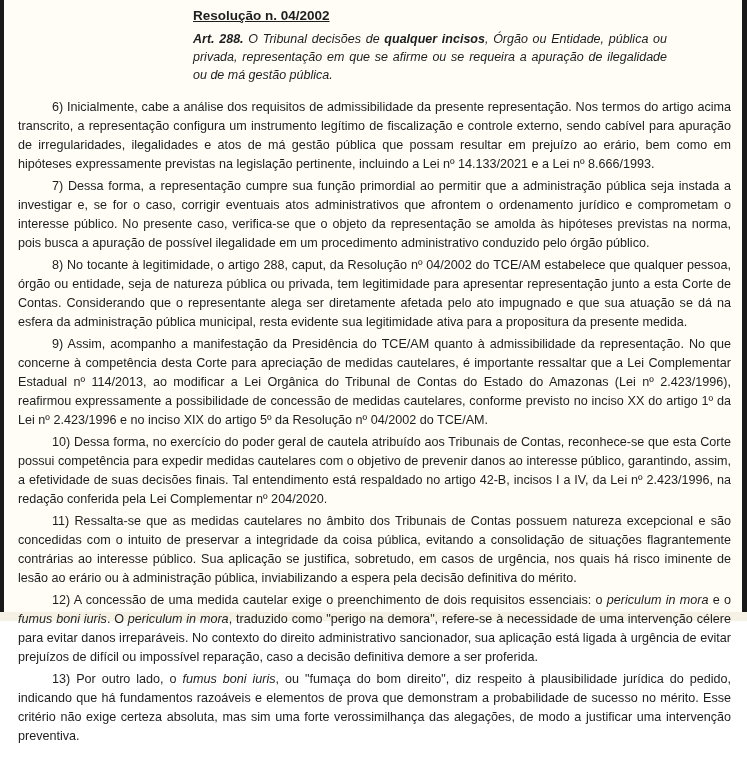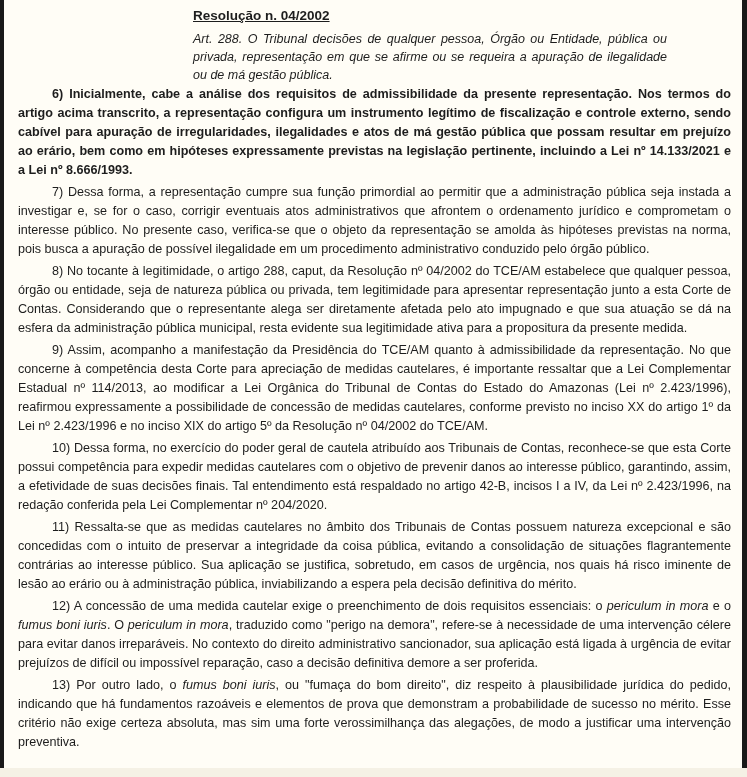--- a/index.html
+++ b/index.html
@@ -10,21 +10,21 @@
   body {
     width: 747px;
     height: 777px;
     font-family: "Liberation Sans", sans-serif;
     color: var(--text, #1d1d1d);
     overflow: hidden;
   }
   .frame {
     box-sizing: border-box;
     width: 747px;
-    height: 768px;
+    height: 612px;
     background: var(--bg, #fffdf6);
     border-left: 4px solid var(--frame, #191919);
     border-right: 5px solid var(--frame, #191919);
   }
   .doc {
     padding: 8px 11px 0 14px;
   }
   .heading {
     margin: 0 0 0 175px;
     font-size: 13.5px;
@@ -33,44 +33,44 @@
     line-height: 16px;
   }
   .quote {
     margin: 6px 0 0 175px;
     width: 474px;
     font-size: 12.5px;
     line-height: 18px;
     font-style: italic;
     text-align: justify;
   }
-  .quote .bd { font-weight: normal; }
+  .quote .bd { font-weight: bold; }
   .paragraphs p {
     margin: 3px 0 0 0;
     font-size: 12.6px;
     line-height: 19px;
     text-align: justify;
     text-indent: 34px;
   }
-  .paragraphs p:first-child { margin-top: 1px; font-weight: bold; }
+  .paragraphs p:first-child { margin-top: 14px; }
   .it { font-style: italic; }
   .bd { font-weight: bold; }
   .footer-strip {
     width: 747px;
     height: 9px;
     background: var(--strip, #f5f1e5);
   }
 </style>
 </head>
 <body>
 
 <div class="frame">
   <div class="doc">
     <h2 class="heading">Resolução n. 04/2002</h2>
-    <blockquote class="quote"><span class="it bd">Art. 288.</span><span class="it"> O Tribunal decisões de </span><span class="it bd">qualquer pessoa</span><span class="it">, Órgão ou Entidade, pública ou privada, representação em que se afirme ou se requeira a apuração de ilegalidade ou de má gestão pública.</span></blockquote>
+    <blockquote class="quote"><span class="it bd">Art. 288.</span><span class="it"> O Tribunal decisões de </span><span class="it bd">qualquer incisos</span><span class="it">, Órgão ou Entidade, pública ou privada, representação em que se afirme ou se requeira a apuração de ilegalidade ou de má gestão pública.</span></blockquote>
     <div class="paragraphs">
         <p><span>6) Inicialmente, cabe a análise dos requisitos de admissibilidade da presente representação. Nos termos do artigo acima transcrito, a representação configura um instrumento legítimo de fiscalização e controle externo, sendo cabível para apuração de irregularidades, ilegalidades e atos de má gestão pública que possam resultar em prejuízo ao erário, bem como em hipóteses expressamente previstas na legislação pertinente, incluindo a Lei nº 14.133/2021 e a Lei nº 8.666/1993.</span></p>
         <p><span>7) Dessa forma, a representação cumpre sua função primordial ao permitir que a administração pública seja instada a investigar e, se for o caso, corrigir eventuais atos administrativos que afrontem o ordenamento jurídico e comprometam o interesse público. No presente caso, verifica-se que o objeto da representação se amolda às hipóteses previstas na norma, pois busca a apuração de possível ilegalidade em um procedimento administrativo conduzido pelo órgão público.</span></p>
         <p><span>8) No tocante à legitimidade, o artigo 288, caput, da Resolução nº 04/2002 do TCE/AM estabelece que qualquer pessoa, órgão ou entidade, seja de natureza pública ou privada, tem legitimidade para apresentar representação junto a esta Corte de Contas. Considerando que o representante alega ser diretamente afetada pelo ato impugnado e que sua atuação se dá na esfera da administração pública municipal, resta evidente sua legitimidade ativa para a propositura da presente medida.</span></p>
         <p><span>9) Assim, acompanho a manifestação da Presidência do TCE/AM quanto à admissibilidade da representação. No que concerne à competência desta Corte para apreciação de medidas cautelares, é importante ressaltar que a Lei Complementar Estadual nº 114/2013, ao modificar a Lei Orgânica do Tribunal de Contas do Estado do Amazonas (Lei nº 2.423/1996), reafirmou expressamente a possibilidade de concessão de medidas cautelares, conforme previsto no inciso XX do artigo 1º da Lei nº 2.423/1996 e no inciso XIX do artigo 5º da Resolução nº 04/2002 do TCE/AM.</span></p>
         <p><span>10) Dessa forma, no exercício do poder geral de cautela atribuído aos Tribunais de Contas, reconhece-se que esta Corte possui competência para expedir medidas cautelares com o objetivo de prevenir danos ao interesse público, garantindo, assim, a efetividade de suas decisões finais. Tal entendimento está respaldado no artigo 42-B, incisos I a IV, da Lei nº 2.423/1996, na redação conferida pela Lei Complementar nº 204/2020.</span></p>
         <p><span>11) Ressalta-se que as medidas cautelares no âmbito dos Tribunais de Contas possuem natureza excepcional e são concedidas com o intuito de preservar a integridade da coisa pública, evitando a consolidação de situações flagrantemente contrárias ao interesse público. Sua aplicação se justifica, sobretudo, em casos de urgência, nos quais há risco iminente de lesão ao erário ou à administração pública, inviabilizando a espera pela decisão definitiva do mérito.</span></p>
         <p><span>12) A concessão de uma medida cautelar exige o preenchimento de dois requisitos essenciais: o </span><span class="it">periculum in mora</span><span> e o </span><span class="it">fumus boni iuris</span><span>. O </span><span class="it">periculum in mora</span><span>, traduzido como "perigo na demora", refere-se à necessidade de uma intervenção célere para evitar danos irreparáveis. No contexto do direito administrativo sancionador, sua aplicação está ligada à urgência de evitar prejuízos de difícil ou impossível reparação, caso a decisão definitiva demore a ser proferida.</span></p>
         <p><span>13) Por outro lado, o </span><span class="it">fumus boni iuris</span><span>, ou "fumaça do bom direito", diz respeito à plausibilidade jurídica do pedido, indicando que há fundamentos razoáveis e elementos de prova que demonstram a probabilidade de sucesso no mérito. Esse critério não exige certeza absoluta, mas sim uma forte verossimilhança das alegações, de modo a justificar uma intervenção preventiva.</span></p>
       </div>

